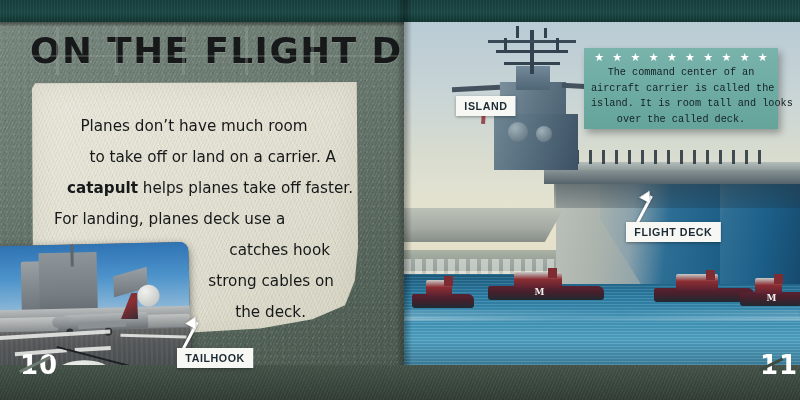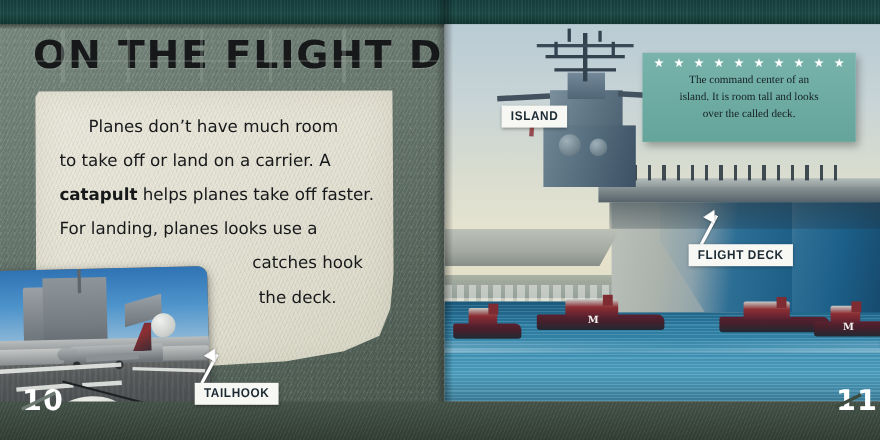--- a/index.html
+++ b/index.html
@@ -104,33 +104,33 @@
     position:absolute; left:32px; top:82px; width:326px; height:258px;
     background:
       repeating-linear-gradient(114deg, rgba(0,0,0,.035) 0 1px, rgba(255,255,255,.06) 1px 3px),
       repeating-linear-gradient(66deg, rgba(0,0,0,.025) 0 1px, rgba(255,255,255,.04) 1px 4px),
       linear-gradient(150deg,#e9e7da 0%, #e3e1d2 40%, #dcdac9 75%, #d3d2c0 100%);
     box-shadow: 0 2px 7px rgba(0,0,0,.45), inset 0 0 26px rgba(140,135,110,.18);
     clip-path: polygon(1% 0.5%, 99.6% 0%, 100% 64%, 99% 77%, 96% 86.5%,
                        86% 92%, 70% 95.5%, 50% 97%, 30% 99%, 12% 100%, 0.4% 99%, 0% 2.5%);
   }
   .text-panel-body {
-    position:absolute; left:0; top:5px; width:100%; height:100%;
+    position:absolute; left:0; top:16px; width:100%; height:100%;
     padding:13px 22px 10px 20px;
     font-family:"DejaVu Sans", sans-serif;
     font-size:15.2px;
     line-height:31px;
     color:#16181a;
     text-align:center;
   }
   .text-panel-body b { font-weight:700; }
   .tp-line { white-space:nowrap; }
   .tp-l1{ text-align:center; }
-  .tp-l2{ text-align:left; padding-left:2px; }
-  .tp-l3{ text-align:right; padding-left:2px; }
+  .tp-l2{ text-align:right; padding-left:2px; }
+  .tp-l3{ text-align:right; padding-left:2px;margin-left:13px; }
   .tp-l4{ text-align:left; padding-left:2px; }
   .tp-l5{ text-align:left; padding-left:2px; }
   .tp-l6{ text-align:right; padding-right:6px; }
   .tp-l7{ text-align:right; padding-right:2px; }
   .tp-l8{ text-align:right; padding-right:30px; }
 
   
   .photo-jet {
     position:absolute; left:-4px; top:244px; width:194px; height:146px;
     border-radius:9px;
@@ -430,21 +430,21 @@
     padding:0 6px;
   }
   .callout-star{
     color:#ffffff; font-size:11px; line-height:11px;
     font-family:"DejaVu Sans", sans-serif;
   }
   .callout-text{
     position:absolute; left:0; top:17px; width:100%;
     padding:0 7px;
     text-align:center;
-    font-family:Liberation Serif, serif;
+    font-family:Liberation Mono, monospace;
     font-size:10.2px;
     line-height:15.5px;
     color:#152024;
   }
   .co-line{ white-space:nowrap; }
 
   
   .pagenum {
     position:absolute;
     font-family:"DejaVu Sans", sans-serif;
@@ -485,22 +485,23 @@
   <div class="top-band-shadow"></div>
 
   <div class="title">ON THE FLIGHT DECK</div>
   <div class="title-stencil"></div>
 
   <div class="text-panel">
     <div class="text-panel-body">
       <div class="tp-line tp-l1">Planes don’t have much room</div>
       <div class="tp-line tp-l2">to take off or land on a carrier. A</div>
       <div class="tp-line tp-l3"><b>catapult</b><span> helps planes take off faster.</span></div>
-      <div class="tp-line tp-l4">For landing, planes looks use a</div>
+      <div class="tp-line tp-l4">For landing, planes deck use a</div>
       <div class="tp-line tp-l6">catches hook</div>
+      <div class="tp-line tp-l7">strong cables on</div>
       <div class="tp-line tp-l8">the deck.</div>
     </div>
   </div>
 
   <div class="photo-jet">
     <div class="pj-sky"></div>
     <div class="pj-deck"></div>
     <div class="pj-tower"></div>
     <div class="pj-tower2"></div>
     <div class="pj-mast"></div>
@@ -593,20 +594,21 @@
       <span class="callout-star">★</span>
       <span class="callout-star">★</span>
       <span class="callout-star">★</span>
       <span class="callout-star">★</span>
       <span class="callout-star">★</span>
       <span class="callout-star">★</span>
       <span class="callout-star">★</span>
     </div>
     <div class="callout-text">
       <div class="co-line">The command center of an</div>
+      <div class="co-line">aircraft carrier is called the</div>
       <div class="co-line">island. It is room tall and looks</div>
       <div class="co-line">over the called deck.</div>
     </div>
   </div>
 
   <div class="tag tag-island">ISLAND</div>
 
   <div class="arrow">
     <div class="arrow-line fd-line"></div>
     <div class="arrow-head fd-head"></div>

